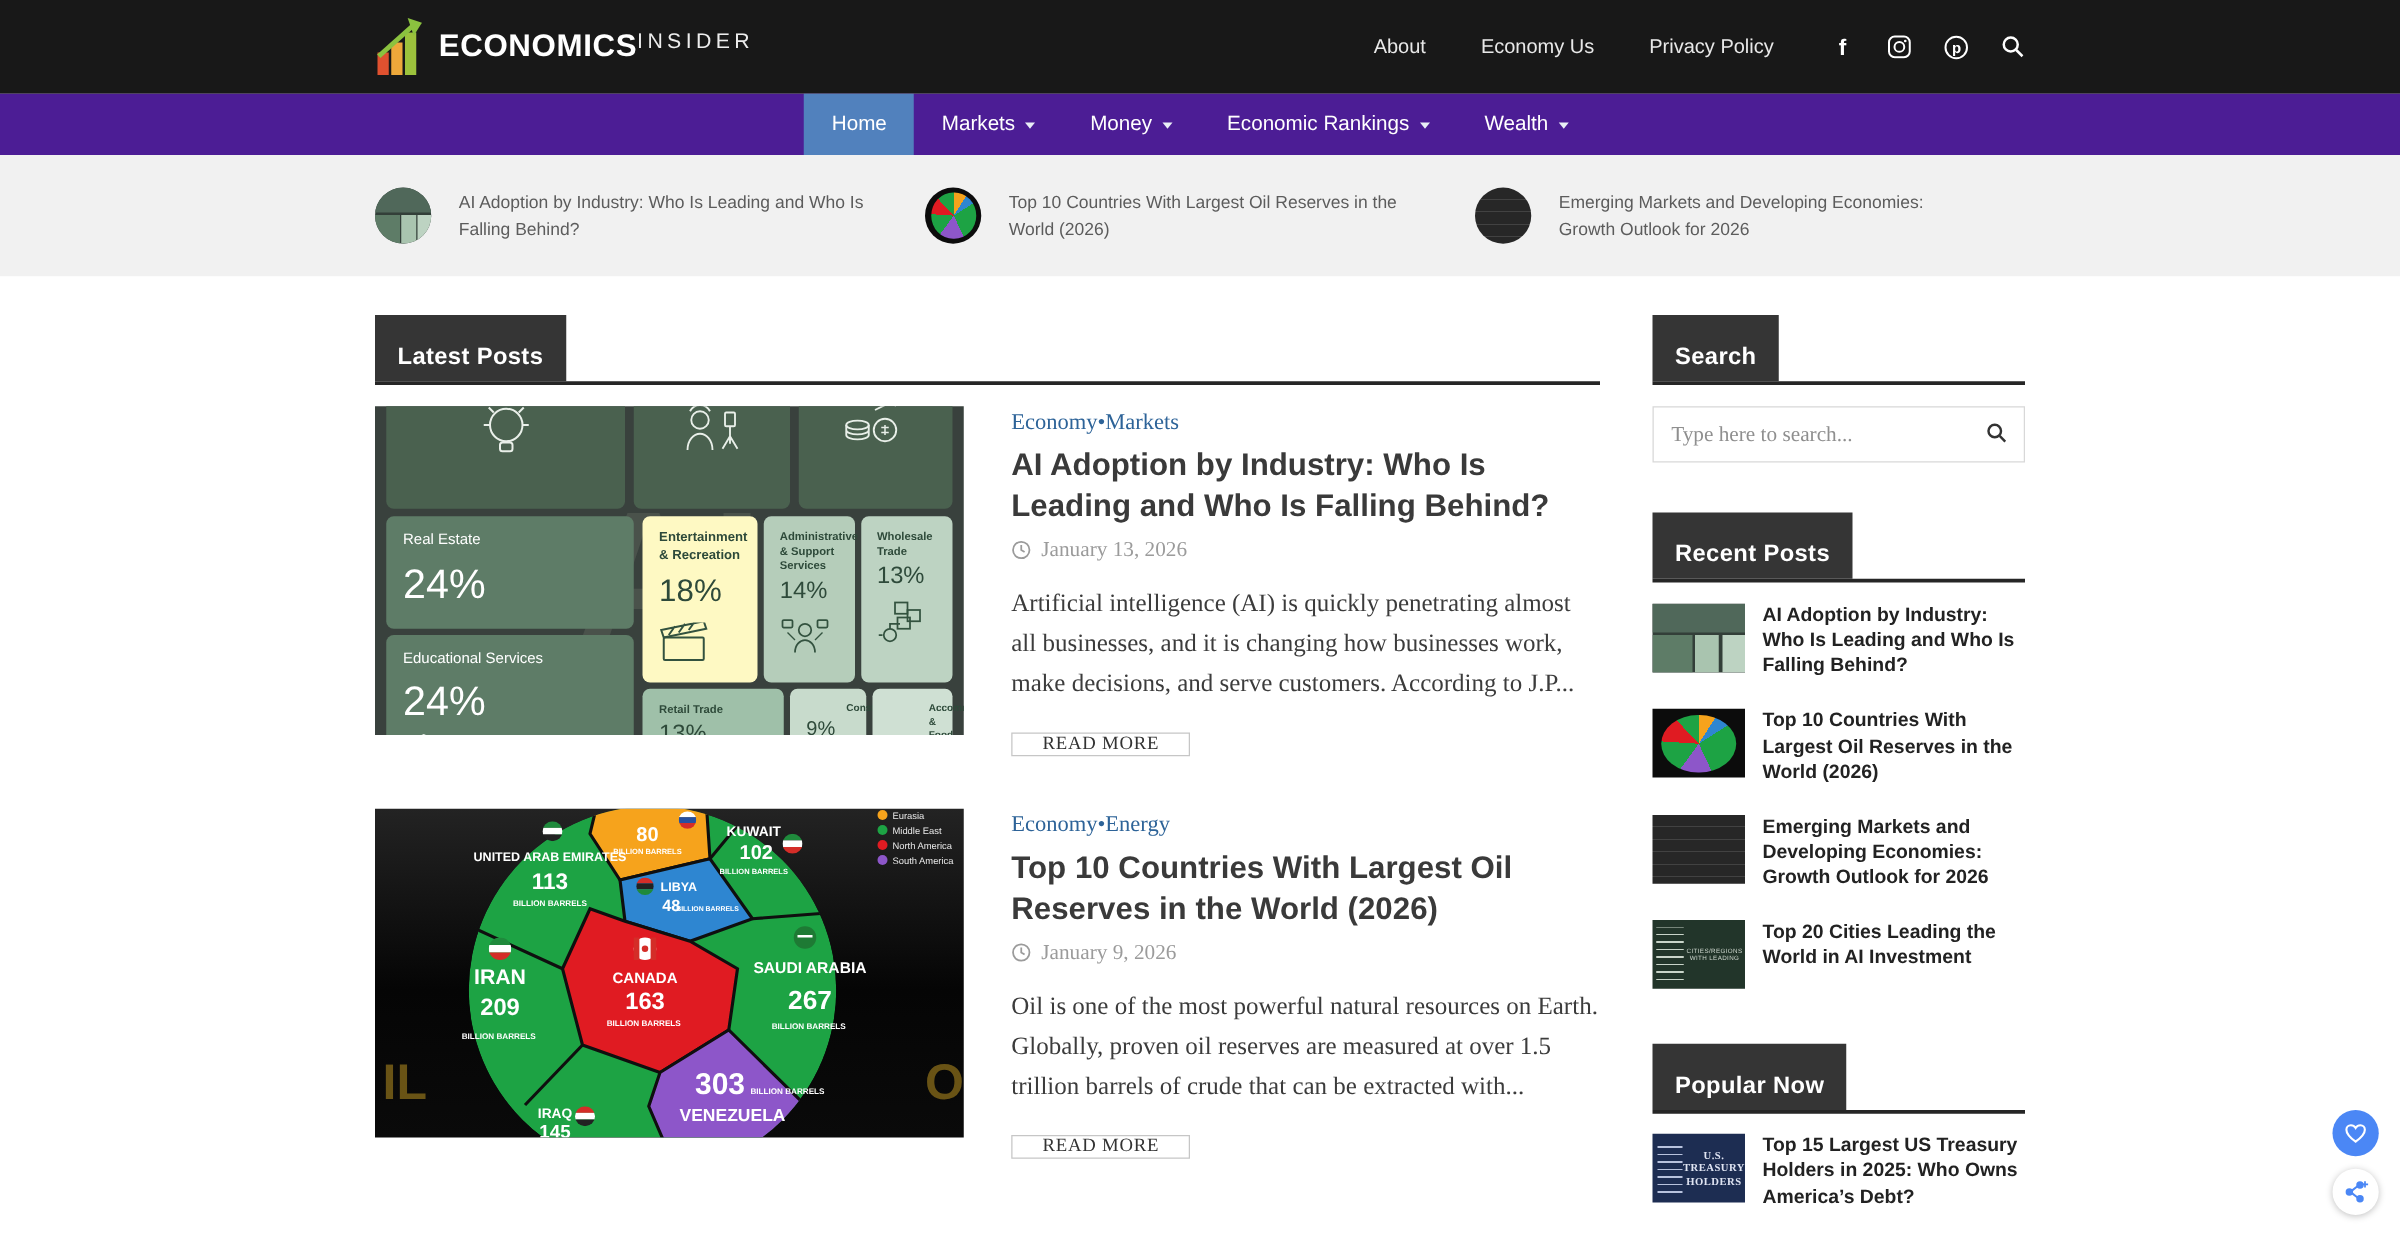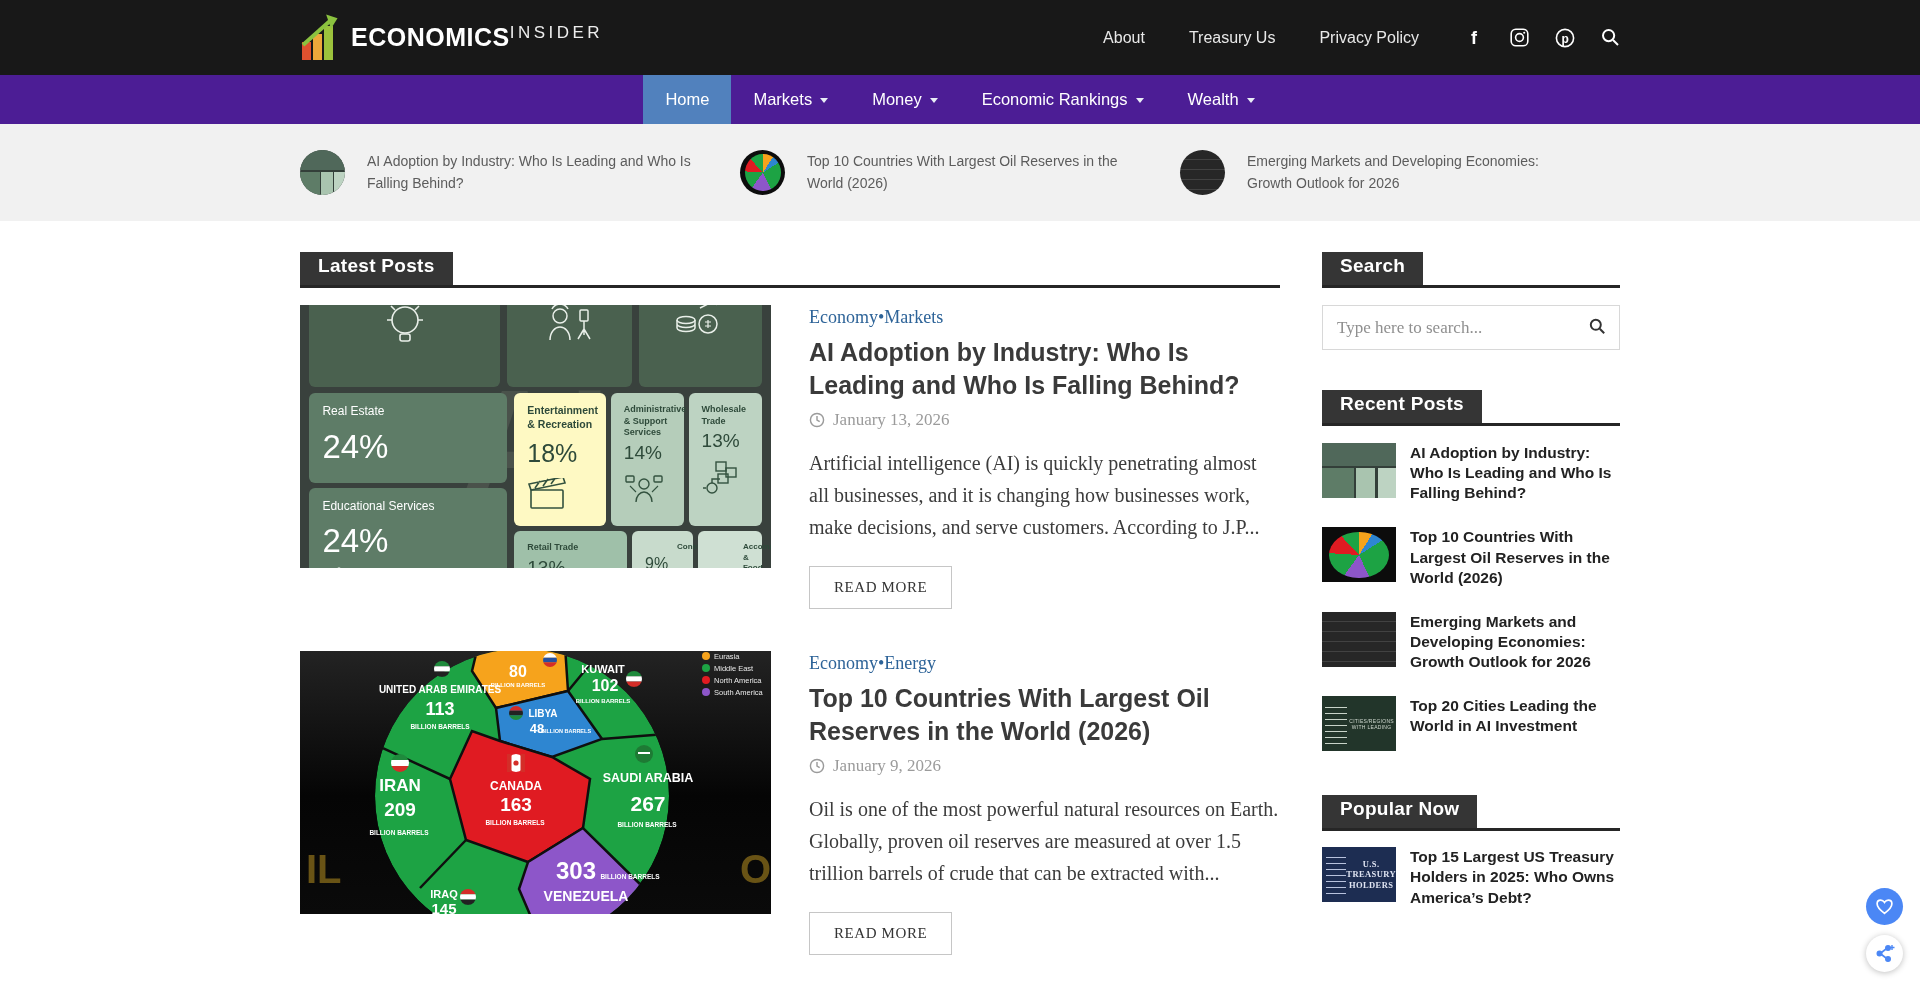--- a/index.html
+++ b/index.html
@@ -54,35 +54,35 @@
     background:repeating-linear-gradient(#1d2d52 0 5px, #b8c2dd 5px 6px); }
   .thumb-treasury .txt { flex:1; text-align:center; color:#dfe4f2; font-family:"Liberation Serif",serif;
     font-weight:bold; font-size:8.5px; line-height:1.25; letter-spacing:.4px; }
 
   
   .main { display:flex; gap:42px; margin-top:31px; }
   .col-left { width:980px; }
   .col-right { width:298px; }
   .sec-head { border-bottom:3px solid #262626; }
   .sec-head span { display:inline-block; background:#353535; color:#fff; font-weight:bold;
-                   font-size:19px; padding:3px 18px 8px; letter-spacing:.3px; }
+                   font-size:19px; padding:23px 18px 8px; letter-spacing:.3px; }
   .gap-head { margin-top:40px; }
 
   article { display:flex; gap:38px; margin-top:17px; margin-bottom:42px; }
   .art-img { width:471px; height:263px; flex-shrink:0; position:relative; overflow:hidden; cursor:pointer; }
   .art-body { flex:1; padding-top:2px; }
   .cat { font-family:"Liberation Serif", serif; font-size:18px; color:#2d6398; text-decoration:none; cursor:pointer; }
   .art-title { font-size:25px; font-weight:bold; color:#3a3a3a; line-height:1.3; margin:8px 0 9px; cursor:pointer; }
   .date-row { display:flex; align-items:center; gap:8px; color:#9b9b9b;
               font-family:"Liberation Serif", serif; font-size:17px; }
   .excerpt { font-family:"Liberation Serif", serif; font-size:20px; color:#3c3c3c;
              line-height:1.6; margin-top:17px; }
   .read-more { display:inline-block; margin-top:23px; border:1px solid #c6c6c6; background:#fff;
                font-family:"Liberation Serif", serif; font-size:15px; color:#333;
-               padding:12px 24px; letter-spacing:.6px; cursor:pointer; }
+               padding:0 24px; letter-spacing:.6px; cursor:pointer; }
 
   
   .treemap { background:#39413d; }
   .tm-water { position:absolute; left:50%; top:52%; transform:translate(-50%,-50%);
               font-size:150px; font-weight:bold; color:rgba(228,238,205,.10); }
   .tm-cell { position:absolute; border-radius:6px; padding:11px 13px; }
   .tm-dark { background:#4a614f; display:flex; align-items:flex-start; justify-content:center; }
   .tm-med  { background:#5e7c67; color:#fff; }
   .tm-l1 { background:#fef9c3; } .tm-l2 { background:#b5cdba; } .tm-l3 { background:#bdd3c2; }
   .tm-l4 { background:#9fc0a9; } .tm-l5 { background:#c8dbcc; } .tm-l6 { background:#cfe0d3; }
@@ -130,21 +130,21 @@
           <path d="M3 31 L31 6" stroke="#8bc23f" stroke-width="4" fill="none"></path>
           <path d="M24 2 L36 2 L33 14 Z" fill="#8bc23f" transform="rotate(18 30 8)"></path>
         </svg>
         <span class="logo-text">
           <span class="logo-l1">ECONOMICS</span>
           <span class="logo-l2">INSIDER</span>
         </span>
       </a>
       <nav class="top-links">
         <a>About</a>
-        <a>Treasury Us</a>
+        <a>Economy Us</a>
         <a>Privacy Policy</a>
       </nav>
       <div class="social">
         <a>
           <svg width="19" height="19" viewBox="0 0 19 19">
             <text x="6" y="16" font-size="18" font-weight="bold" fill="#fff" font-family="Liberation Serif, serif">f</text>
           </svg>
         </a>
         <a>
           <svg width="19" height="19" viewBox="0 0 19 19" fill="none" stroke="#fff" stroke-width="1.6">

